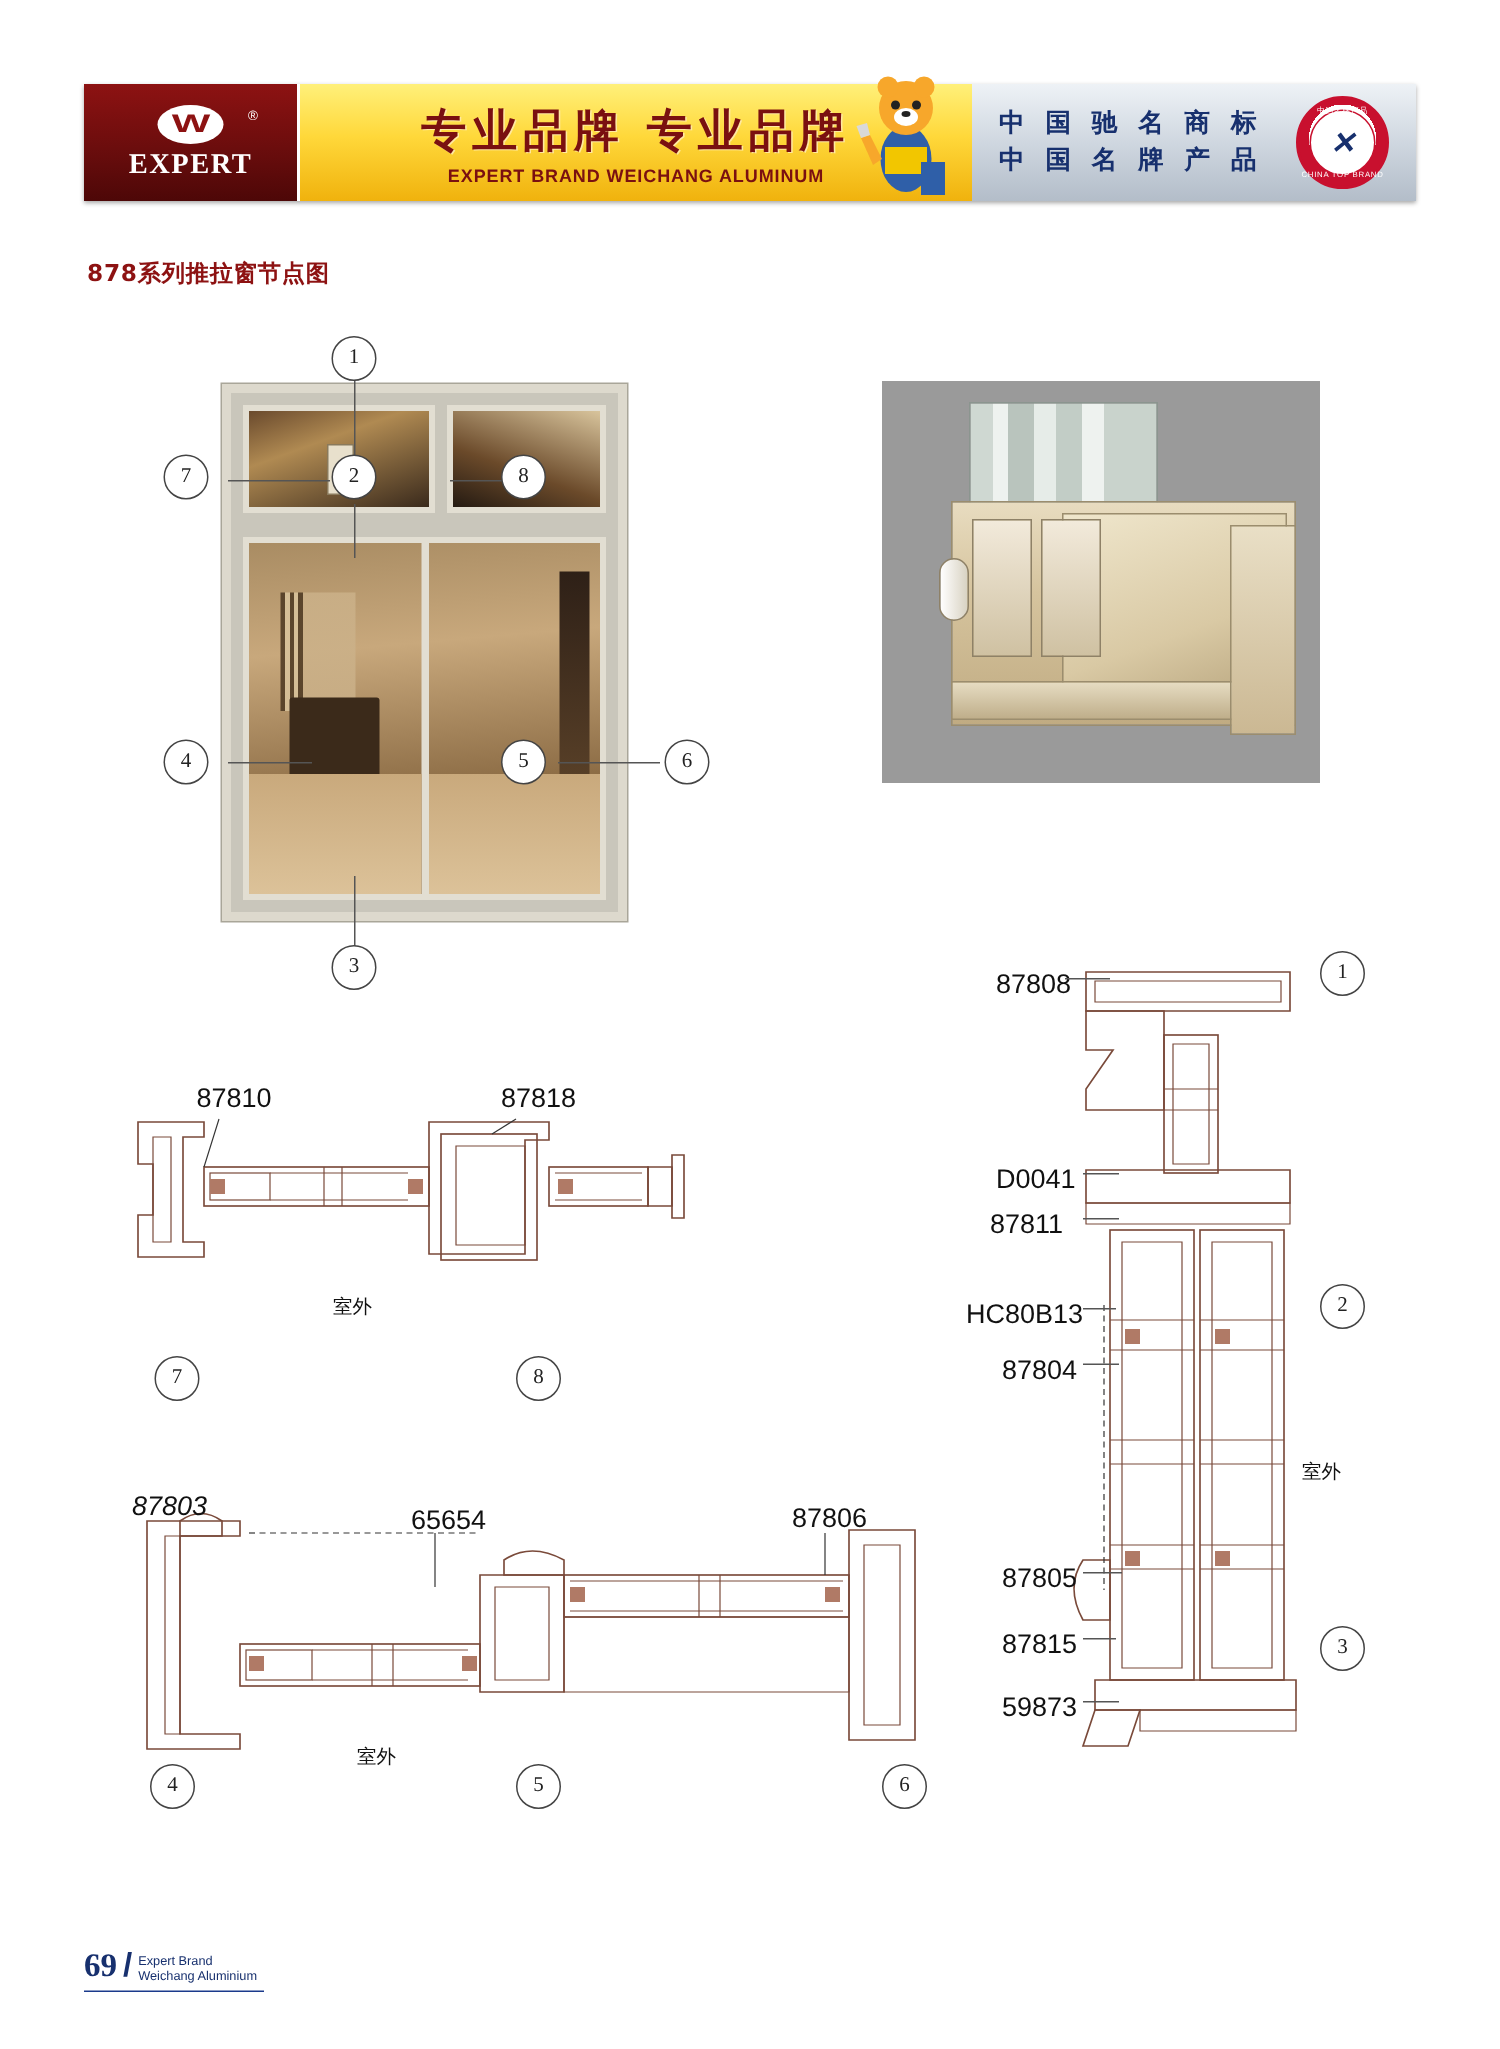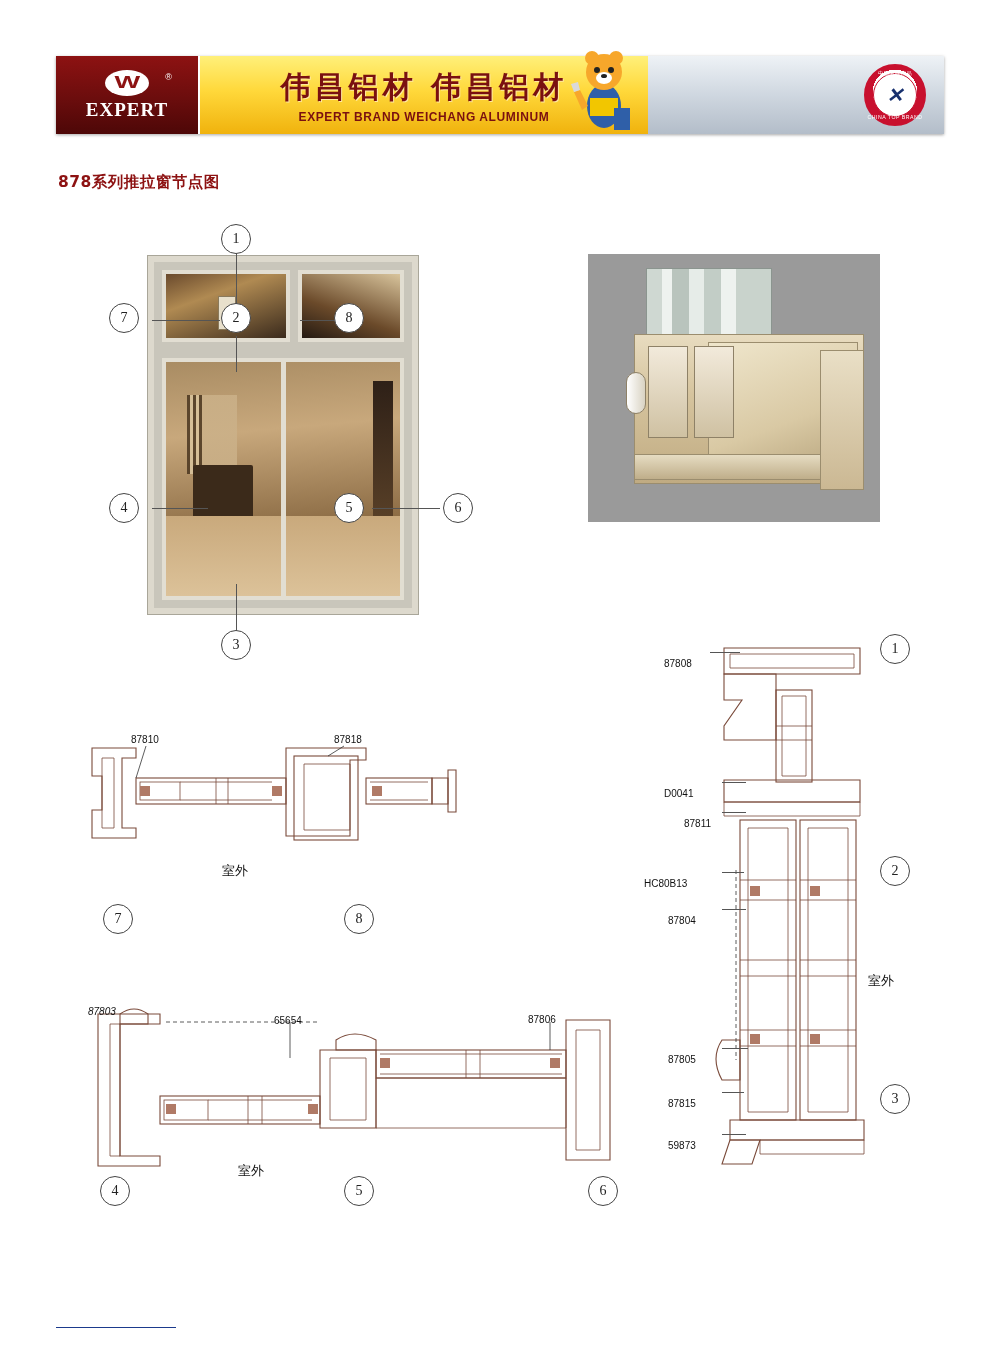--- a/index.html
+++ b/index.html
@@ -194,22 +194,22 @@
     font-family:"Liberation Serif", serif;
   }
   .leader {
     position:absolute; background:#555; height:1px; transform-origin:0 0;
   }
   .leader-v { position:absolute; background:#555; width:1px; }
 
   
   .drawing { position:absolute; }
   .lbl {
-    position:absolute; font-size:10px; color:#111;
-    font-family:"Liberation Sans", sans-serif; white-space:nowrap;margin-top:12px;
+    position:absolute; font-size:18px; color:#111;
+    font-family:"Liberation Sans", sans-serif; white-space:nowrap;
   }
   .cn-lbl {
     position:absolute; font-size:13px; color:#111;
     font-family:"DejaVu Sans", sans-serif; white-space:nowrap;
   }
 
   
   .footer { position:absolute; left:56px; bottom:38px; width:888px; }
   .footer-rule { border-top:1px solid #1b3a8c; width:120px; margin-top:4px; }
   .pg-num {
@@ -226,39 +226,43 @@
 <div class="banner">
   <div class="banner-logo">
     <div class="logo-mark">
         <span>W</span>
       </div>
     <div class="logo-text">EXPERT</div>
     <div class="logo-reg">®</div>
   </div>
 
   <div class="banner-mid">
-    <div class="mid-cn">伟昌铝材 伟昌铝材</div>
+    <div class="mid-cn">专业品牌 专业品牌</div>
     <div class="mid-en">EXPERT BRAND WEICHANG ALUMINUM</div>
     <svg class="mascot" viewBox="0 0 72 86">
       <ellipse cx="34" cy="58" rx="17" ry="22" fill="#2f5fa8"></ellipse>
       <rect x="20" y="50" width="28" height="18" fill="#f2c600"></rect>
       <circle cx="34" cy="24" r="18" fill="#f7a72b"></circle>
       <circle cx="22" cy="10" r="7" fill="#f7a72b"></circle>
       <circle cx="46" cy="10" r="7" fill="#f7a72b"></circle>
       <circle cx="27" cy="22" r="3" fill="#222"></circle>
       <circle cx="41" cy="22" r="3" fill="#222"></circle>
       <ellipse cx="34" cy="30" rx="8" ry="6" fill="#fff"></ellipse>
       <ellipse cx="34" cy="28" rx="3" ry="2" fill="#222"></ellipse>
       <path d="M12 62 L4 44 L10 42 L18 58 Z" fill="#f7a72b"></path>
       <path d="M4 44 l-3 -8 l7 -2 l2 8 z" fill="#d9d9d9"></path>
       <rect x="44" y="60" width="16" height="22" fill="#2f5fa8"></rect>
     </svg>
   </div>
 
   <div class="banner-right">
+    <div class="cert-text">
+      <div class="cert-line">中 国 驰 名 商 标</div>
+      <div class="cert-line">中 国 名 牌 产 品</div>
+    </div>
     <div class="seal">
       <div class="seal-top">中国名牌产品</div>
       <div class="seal-inner">✕</div>
       <div class="seal-bot">CHINA TOP BRAND</div>
     </div>
   </div>
 </div>
 
 <div class="page-title">878系列推拉窗节点图</div>
 
@@ -427,21 +431,21 @@
     <path d="M36 240 V430"></path>
   </g>
 </svg>
 
 <div class="lbl" style="left:664px; top:646px;">87808</div>
 <div class="leader" style="left:710px; top:652px; width:30px;"></div>
 
 <div class="lbl" style="left:664px; top:776px;text-align:right;">D0041</div>
 <div class="leader" style="left:722px; top:782px; width:24px;"></div>
 
-<div class="lbl" style="left:684px; top:806px;">87811</div>
+<div class="lbl" style="left:660px; top:806px;">87811</div>
 <div class="leader" style="left:722px; top:812px; width:24px;"></div>
 
 <div class="lbl" style="left:644px; top:866px;">HC80B13</div>
 <div class="leader" style="left:722px; top:872px; width:22px;"></div>
 
 <div class="lbl" style="left:668px; top:903px;">87804</div>
 <div class="leader" style="left:722px; top:909px; width:24px;"></div>
 
 <div class="lbl" style="left:668px; top:1042px;">87805</div>
 <div class="leader" style="left:722px; top:1048px; width:26px;"></div>
@@ -452,14 +456,22 @@
 <div class="lbl" style="left:668px; top:1128px;">59873</div>
 <div class="leader" style="left:722px; top:1134px; width:24px;"></div>
 
 <div class="cn-lbl" style="left:868px; top:972px;">室外</div>
 
 <div class="bubble" style="left:880px; top:634px;">1</div>
 <div class="bubble" style="left:880px; top:856px;">2</div>
 <div class="bubble" style="left:880px; top:1084px;">3</div>
 
 <div class="footer">
+  <div class="footer-row">
+    <span class="pg-num">69</span>
+    <span class="pg-slash">/</span>
+    <span class="footer-en">
+      <span style="display:block">Expert Brand</span>
+      <span style="display:block">Weichang Aluminium</span>
+    </span>
+  </div>
   <div class="footer-rule"></div>
 </div>
 
 </body></html>

